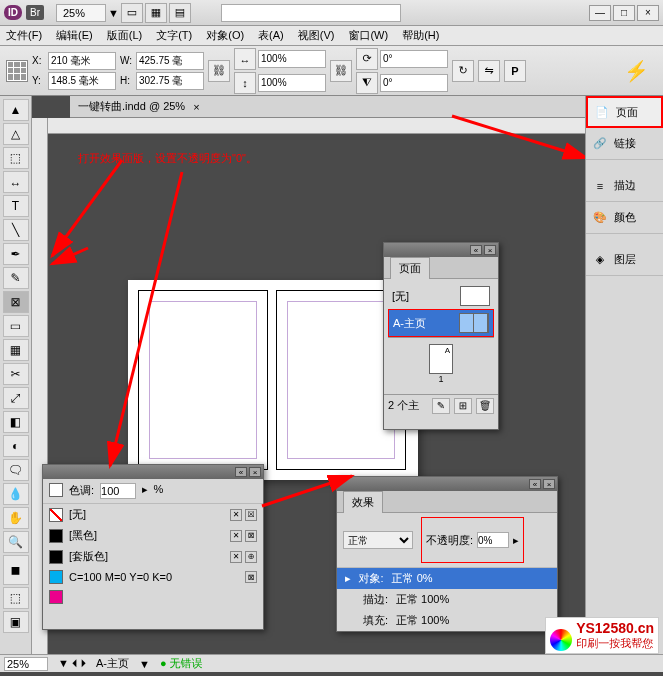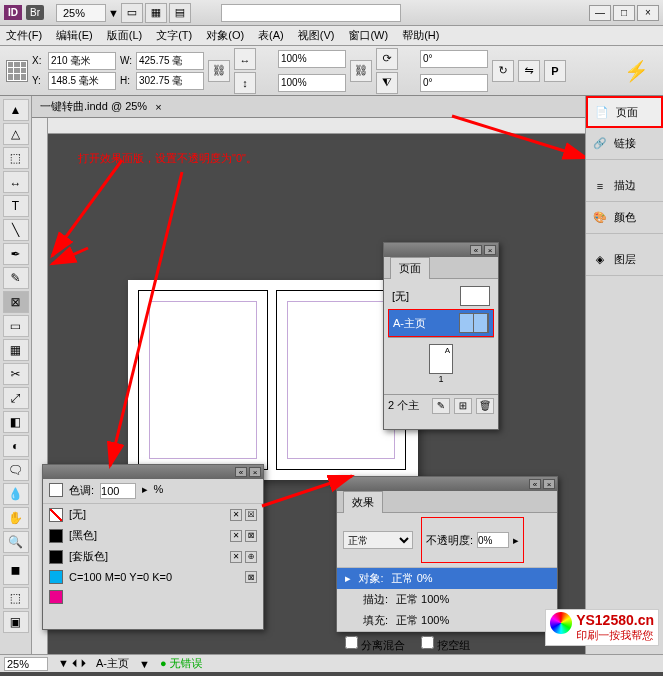--- a/index.html
+++ b/index.html
@@ -1,43 +1,43 @@
 <!DOCTYPE html>
 <html><head>
 <meta charset="utf-8">
 <style>
 * { margin: 0; padding: 0; box-sizing: border-box; font-family: "Microsoft YaHei", SimSun, sans-serif; font-size: 11px; }
 body { background: #fff; width: 663px; height: 676px; overflow: hidden; }
 .app { width: 663px; height: 676px; position: relative; background: #4a4a4a; }
 .titlebar { height: 26px; background: linear-gradient(#e8e8e8,#d4d4d4); display: flex; align-items: center; padding: 0 4px; border-bottom: 1px solid #999; }
-.titlebar .id-badge { background: #7a2d6e; color: #fff; font-weight: bold; padding: 2px 4px; font-size: 10px; border-radius: 0; }
+.titlebar .id-badge { background: #7a2d6e; color: #fff; font-weight: bold; padding: 2px 4px; font-size: 10px; border-radius: 7px; }
 .titlebar .br-badge { background: #555; color: #fff; padding: 2px 4px; font-size: 10px; margin-left: 4px; border-radius: 2px; }
 .titlebar .zoom { margin-left: 12px; padding: 2px 6px; background: #f5f5f5; border: 1px solid #aaa; min-width: 50px; }
 .titlebar .tb-btn { width: 22px; height: 20px; background: #e8e8e8; border: 1px solid #aaa; margin-left: 2px; display: inline-flex; align-items: center; justify-content: center; }
 .titlebar .search { margin-left: 30px; width: 180px; height: 18px; border: 1px solid #aaa; background: #fff; }
 .titlebar .spacer { flex: 1; }
 .titlebar .winbtn { width: 22px; height: 16px; border: 1px solid #999; background: #eee; margin-left: 2px; display: flex; align-items: center; justify-content: center; font-size: 10px; }
 .menubar { height: 20px; background: #e8e8e8; display: flex; align-items: center; padding: 0 6px; border-bottom: 1px solid #999; }
 .menubar span { margin-right: 14px; }
 .ctrlbar { height: 50px; background: linear-gradient(#e8e8e8,#d8d8d8); display: flex; align-items: center; padding: 0 6px; border-bottom: 1px solid #888; gap: 4px; }
 .ctrlbar .refpoint { width: 22px; height: 22px; display: grid; grid-template-columns: repeat(3,1fr); grid-template-rows: repeat(3,1fr); gap: 1px; padding: 1px; border: 1px solid #888; background: #fff; }
 .ctrlbar .refpoint div { background: #999; }
 .ctrlbar .field-grp { display: flex; flex-direction: column; gap: 2px; }
 .ctrlbar .field-row { display: flex; align-items: center; gap: 2px; }
 .ctrlbar .field-row label { font-size: 10px; width: 14px; }
 .ctrlbar .field-row input { width: 68px; height: 18px; border: 1px solid #aaa; font-size: 10px; padding: 0 2px; }
 .ctrlbar .iconbtn { width: 22px; height: 22px; border: 1px solid #aaa; background: #eee; display: flex; align-items: center; justify-content: center; }
-.ctrlbar .pct { width: 44px; height: 18px; border: 1px solid #aaa; font-size: 10px; margin-left: 20px; }
+.ctrlbar .pct { width: 44px; height: 18px; border: 1px solid #aaa; font-size: 10px; }
 .ctrlbar .zap { margin-left: auto; font-size: 20px; padding: 0 8px; }
 .main { display: flex; height: calc(676px - 26px - 24px - 50px - 18px); position: relative; }
 .toolbox { width: 32px; background: #d8d8d8; border-right: 1px solid #999; display: flex; flex-direction: column; padding: 2px 0; }
 .toolbox .tool { width: 26px; height: 22px; margin: 1px auto; border: 1px solid #bbb; background: #e8e8e8; display: flex; align-items: center; justify-content: center; font-size: 12px; }
 .toolbox .tool.active { background: #b8b8b8; }
 .doc-area { flex: 1; background: #4a4a4a; position: relative; overflow: hidden; }
-.doc-tab { height: 22px; background: #d4d4d4; display: flex; align-items: center; padding: 0 8px; border-bottom: 1px solid #888; font-size: 11px; }
+.doc-tab { height: 22px; background: #d4d4d4; display: flex; align-items: center; padding: 0 8px; border-bottom: 1px solid #888; font-size: 11px; margin-left: 38px; }
 .ruler-h { height: 16px; background: #e8e8e8; border-bottom: 1px solid #999; margin-left: 16px; }
 .ruler-v { width: 16px; background: #e8e8e8; border-right: 1px solid #999; position: absolute; top: 22px; bottom: 0; left: 0; }
 .canvas { position: absolute; left: 16px; top: 38px; right: 0; bottom: 0; background: #4a4a4a; }
 .instruction { position: absolute; top: 16px; left: 30px; color: #f00; font-size: 13px; line-height: 1.5; }
 .spread { position: absolute; top: 146px; left: 80px; width: 290px; height: 200px; background: #fff; box-shadow: 3px 3px 8px rgba(0,0,0,0.4); }
 .spread .page { position: absolute; border: 1px solid #000; background: #fff; }
 .spread .page.left { left: 10px; top: 10px; width: 130px; height: 180px; }
 .spread .page.right { left: 148px; top: 10px; width: 130px; height: 180px; }
 .spread .page .margin { position: absolute; inset: 10px; border: 1px solid #c4a8d8; }
 .right-panels { width: 78px; background: #d8d8d8; border-left: 1px solid #999; display: flex; flex-direction: column; }
@@ -73,21 +73,21 @@
 .swatches-panel .sw-row .marks span { width: 12px; height: 12px; border: 1px solid #888; display: flex; align-items: center; justify-content: center; font-size: 8px; }
 .effects-panel { top: 476px; left: 336px; width: 222px; height: 156px; }
 .effects-panel .ef-top { padding: 4px 6px; display: flex; align-items: center; gap: 8px; border-bottom: 1px solid #bbb; }
 .effects-panel .ef-top select { width: 70px; height: 18px; border: 1px solid #aaa; font-size: 10px; }
 .effects-panel .ef-top .opacity-box { border: 1px solid #f00; padding: 14px 4px; display: flex; align-items: center; gap: 4px; }
 .effects-panel .ef-top .opacity-box input { width: 32px; height: 16px; border: 1px solid #aaa; font-size: 10px; }
 .effects-panel .ef-list { }
 .effects-panel .ef-row { display: flex; align-items: center; padding: 3px 8px; font-size: 10px; gap: 8px; }
 .effects-panel .ef-row.sel { background: #3874d1; color: #fff; }
 .effects-panel .ef-checks { padding: 4px 8px; display: flex; gap: 16px; font-size: 10px; border-top: 1px solid #bbb; }
-.watermark { position: absolute; bottom: 30px; right: 4px; display: flex; align-items: flex-start; gap: 4px; background: #fff; padding: 2px 4px; border: 1px solid #ccc; }
+.watermark { position: absolute; bottom: 22px; right: 4px; display: flex; align-items: flex-end; gap: 4px; background: #fff; padding: 2px 4px; border: 1px solid #ccc; }
 .watermark .wm-logo { width: 22px; height: 22px; border-radius: 50%; background: conic-gradient(#f00,#ff0,#0f0,#0ff,#00f,#f0f,#f00); }
 .watermark .wm-text1 { color: #c00; font-weight: bold; font-size: 14px; }
 .watermark .wm-text2 { color: #c00; font-size: 11px; }
 svg.arrows { position: absolute; top: 0; left: 0; width: 100%; height: 100%; pointer-events: none; z-index: 50; }
 </style>
 </head>
 <body>
 
 <div class="app">
   <div class="titlebar">
@@ -378,24 +378,20 @@
           <span style="width:10px"></span>
           <span>描边:</span>
           <span>正常 100%</span>
         </div>
       <div class="ef-row">
           <span style="width:10px"></span>
           <span>填充:</span>
           <span>正常 100%</span>
         </div>
     </div>
-    <div class="ef-checks">
-      <label><input type="checkbox" style=""> <span>分离混合</span></label>
-      <label><input type="checkbox" style=""> <span>挖空组</span></label>
-    </div>
   </div>
 
   <div class="watermark">
     <span class="wm-logo"></span>
     <span><span class="wm-text1">YS12580</span><span class="wm-text1">.cn</span><br><span class="wm-text2">印刷一按我帮您</span></span>
   </div>
 
   <div class="statusbar">
     <span class="zoomfield">25%</span>
     <span>▼ ⏴ ⏵</span>

